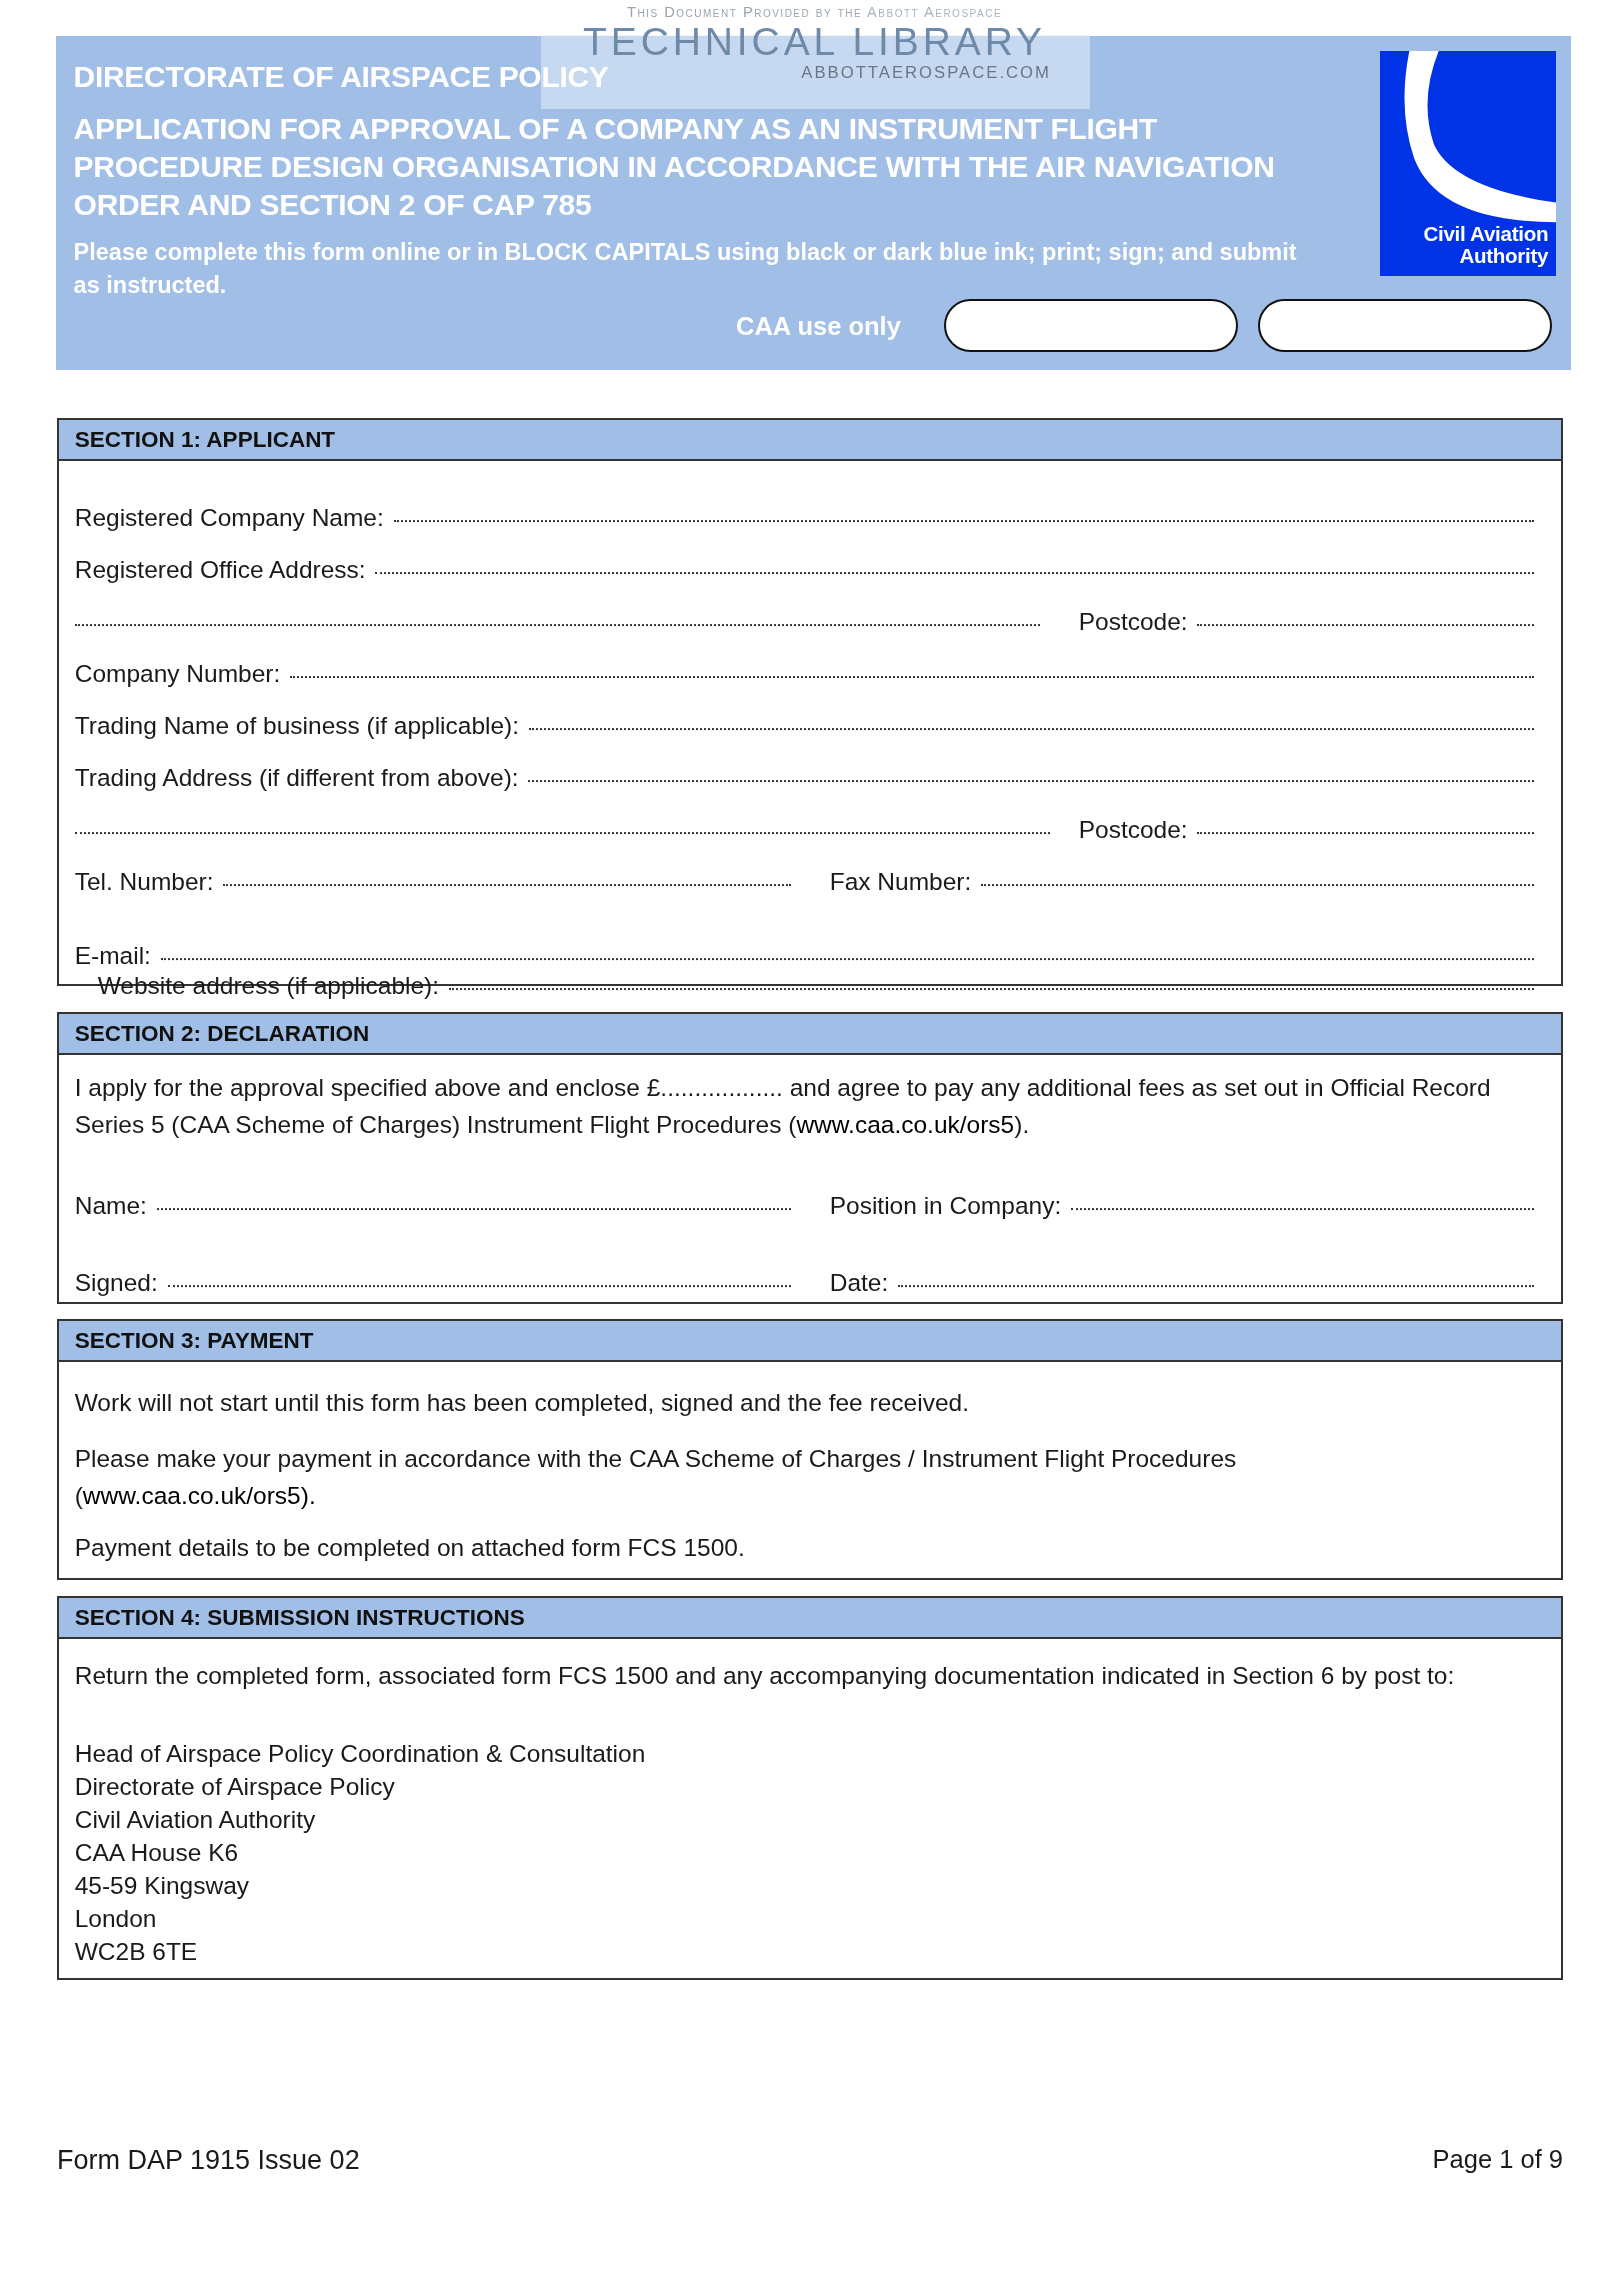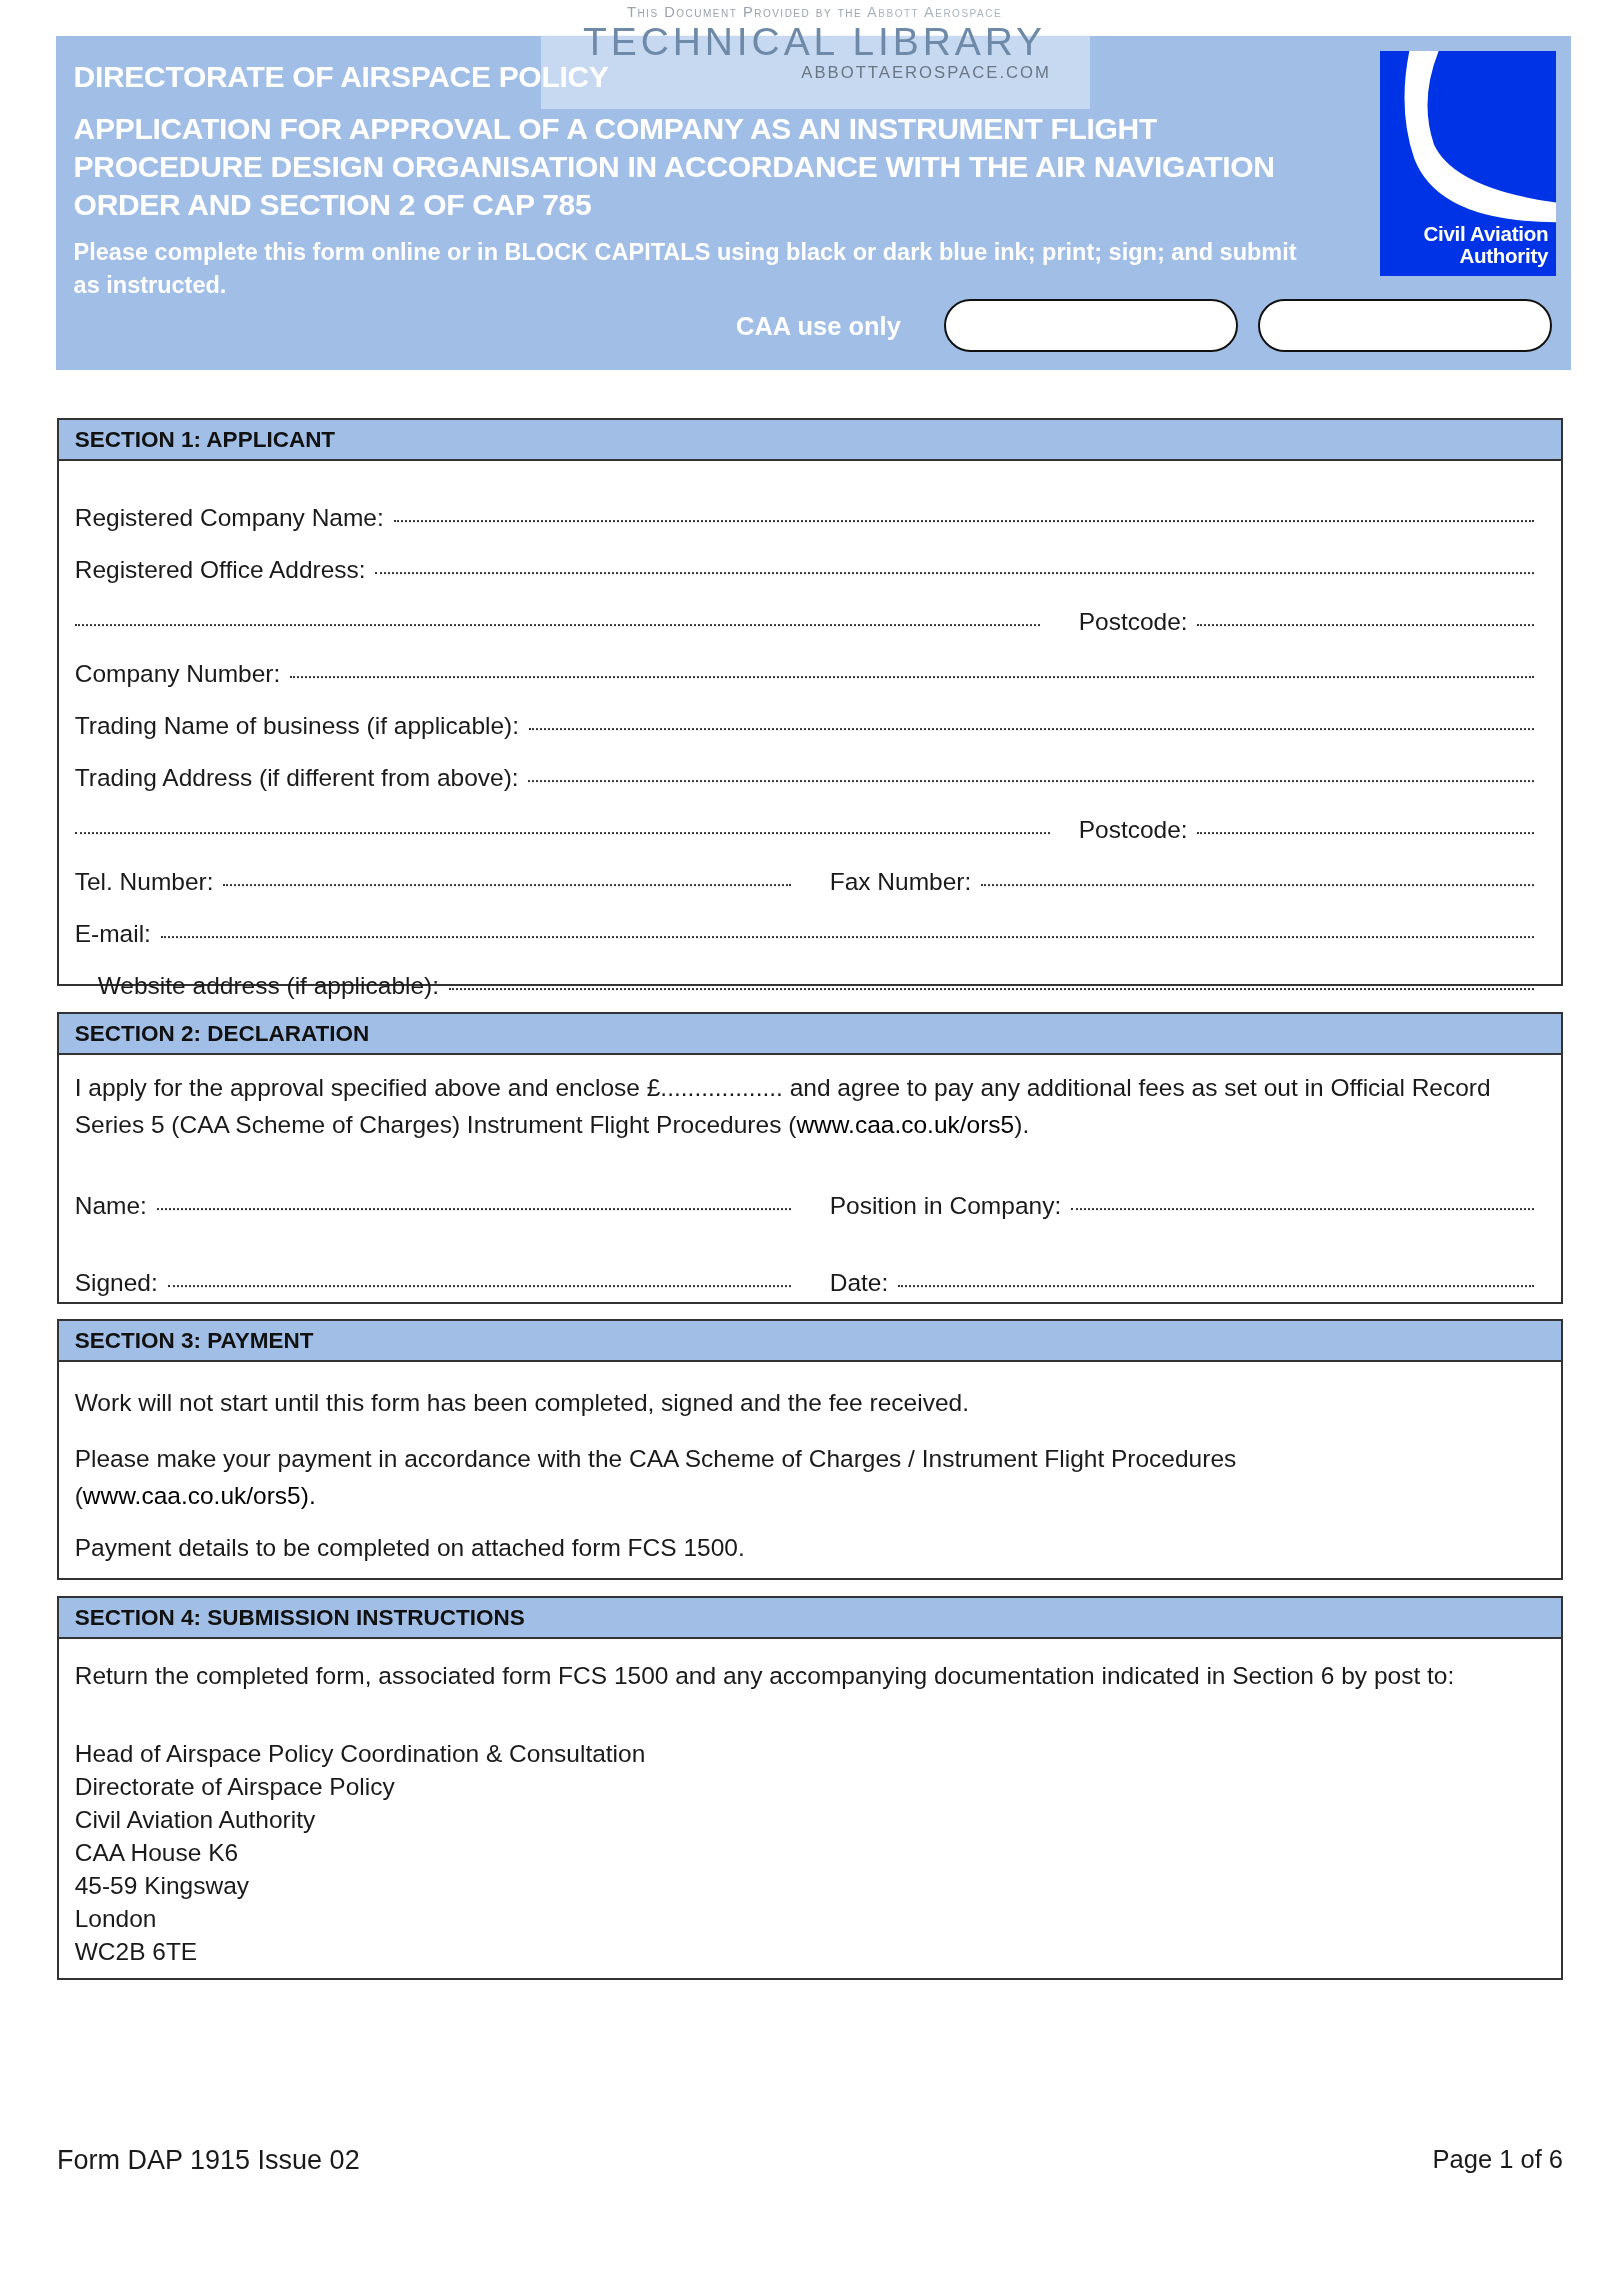--- a/index.html
+++ b/index.html
@@ -122,21 +122,21 @@
       <div class="half" style="width:716px;">
         <span class="lbl">Tel. Number:</span>
         <span class="dots"></span>
       </div>
       <span class="gap" style="width:39px;"></span>
       <div class="half" style="flex:1;">
         <span class="lbl">Fax Number:</span>
         <span class="dots"></span>
       </div>
     </div>
-    <div class="row" style="top:459px;">
+    <div class="row" style="top:481px;">
       <span class="lbl">E-mail:</span>
       <span class="dots"></span>
     </div>
     <div class="row" style="top:511px;margin-left:23px;">
       <span class="lbl">Website address (if applicable):</span>
       <span class="dots"></span>
     </div>
   </div>
 </div>
 
@@ -193,14 +193,14 @@
       <div>Civil Aviation Authority</div>
       <div>CAA House K6</div>
       <div>45-59 Kingsway</div>
       <div>London</div>
       <div>WC2B 6TE</div>
     </div>
   </div>
 </div>
 
 <div class="footer-left">Form DAP 1915  Issue 02</div>
-<div class="footer-right">Page 1 of 6</div>
+<div class="footer-right">Page 1 of 9</div>
 
 
 </body></html>

